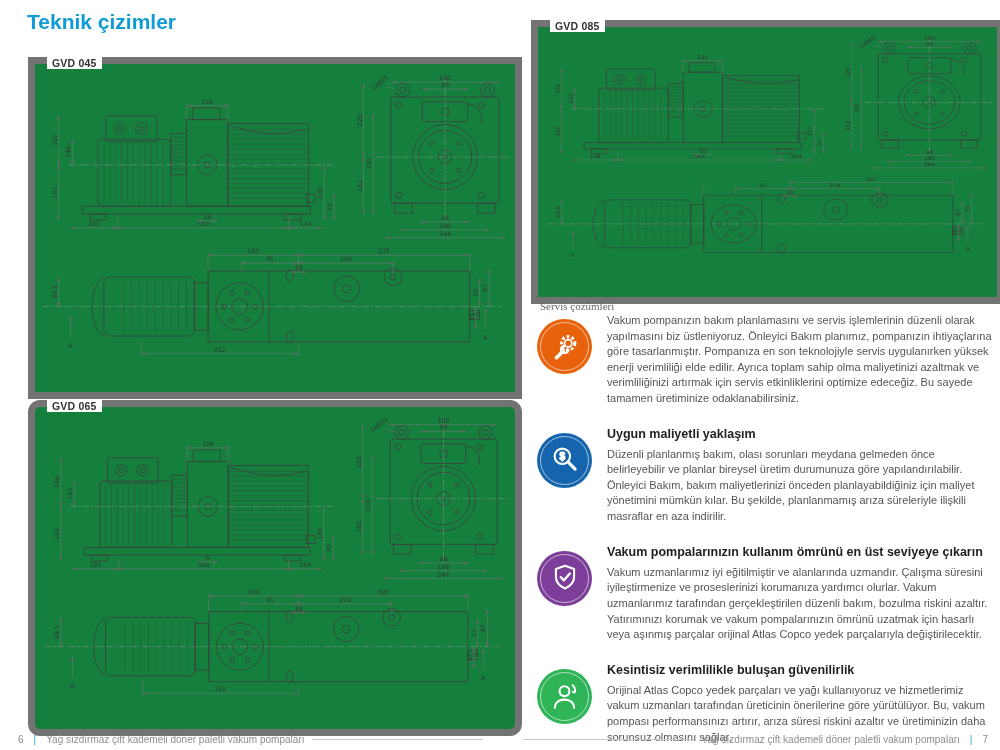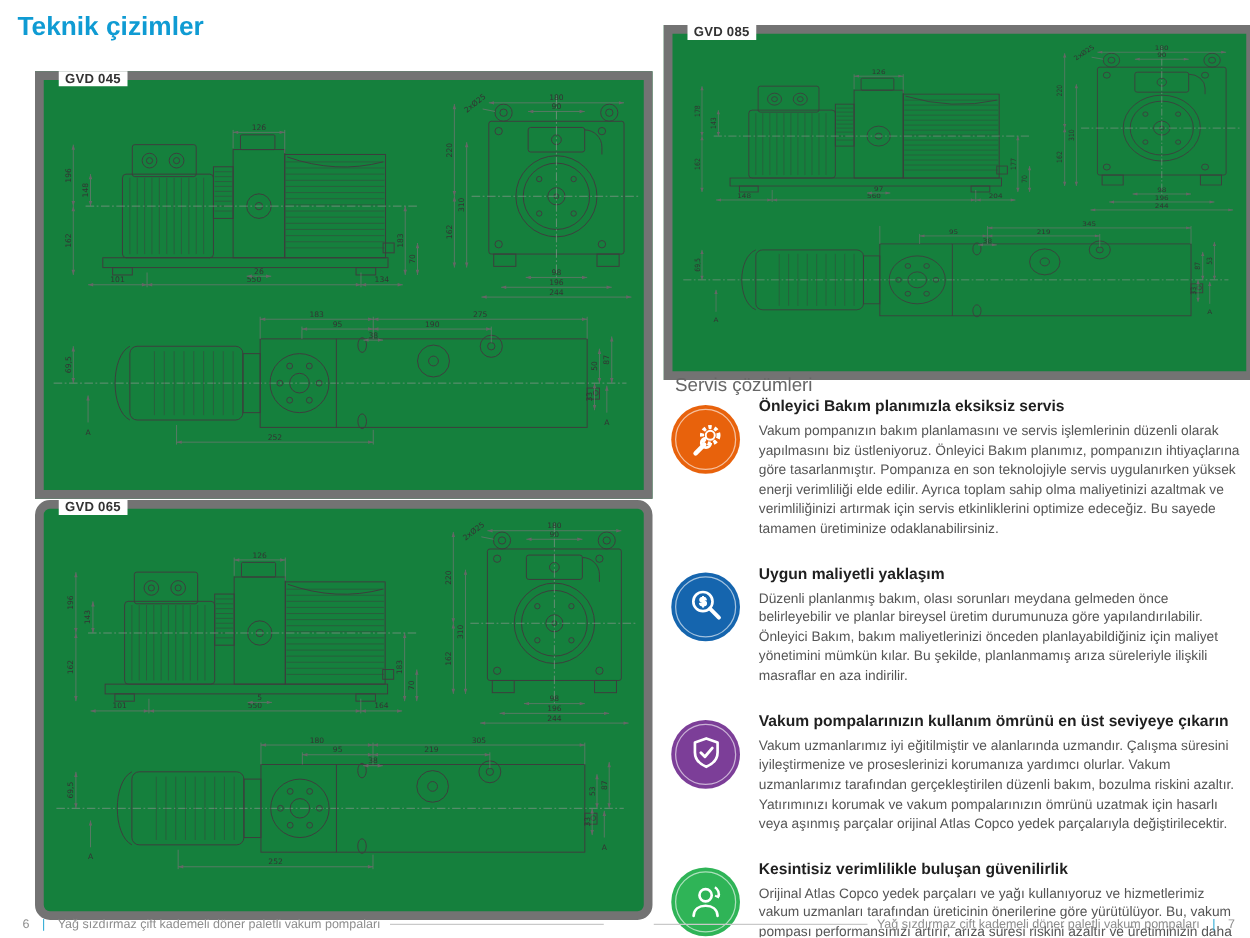--- a/index.html
+++ b/index.html
@@ -1,33 +1,33 @@
 <!DOCTYPE html>
 <html><head>
 <meta charset="utf-8">
 <style>
   html,body{margin:0;padding:0;background:#fff;}
   .page{position:relative;width:1000px;height:750px;background:#fff;overflow:hidden;
         font-family:"Liberation Sans","DejaVu Sans",sans-serif;}
-  .page-title{position:absolute;left:14px;top:10px;font-size:21px;font-weight:bold;color:#0f9bd3;margin:0;}
+  .page-title{position:absolute;left:27px;top:10px;font-size:21px;font-weight:bold;color:#0f9bd3;margin:0;}
   .draw-box{position:absolute;border:7px solid #737373;background:#15803d;}
   .box1{left:28px;top:57px;width:480px;height:328px;text-decoration:underline;}
   .box2{left:28px;top:400px;width:480px;height:322px;border-radius:12px;}
   .box3{left:531px;top:20px;width:459px;height:270px;}
   .box-label{position:absolute;top:-7px;left:12px;background:#fff;padding:0 5px;
              font-size:10.5px;font-weight:bold;color:#333;letter-spacing:.2px;}
   .draw-box svg{display:block;margin:2px auto 0 auto;}
   svg .ol{fill:none;stroke:#3d3d3d;stroke-width:.8;}
   svg .fin{stroke:#3d3d3d;stroke-width:.4;}
   svg .dim{stroke:#777;stroke-width:.55;fill:none;}
   svg .ar{fill:#666;stroke:none;}
   svg .cl{stroke:#999;stroke-width:.5;fill:none;stroke-dasharray:7 2 1.5 2;}
   svg .dt{font-family:"DejaVu Sans",sans-serif;font-size:6.2px;fill:#333;}
   .service{position:absolute;left:537px;top:300px;width:453px;}
-  .svc-kicker{font-size:15px;color:#666;margin:0 0 1px 3px;}
+  .svc-kicker{font-size:11px;color:#666;margin:0 0 1px 3px;font-family:Liberation Serif, serif;}
   .svc-title{font-size:26px;font-weight:bold;color:#0f9bd3;margin:0 0 24px 3px;}
   .svc-row{display:flex;gap:15px;margin-bottom:20px;}
   .svc-icon{position:relative;flex:0 0 55px;width:55px;height:55px;border-radius:50%;
             display:flex;align-items:center;justify-content:center;margin-top:6px;}
   .svc-icon::after{content:"";position:absolute;inset:3px;border:1.4px solid rgba(255,255,255,.6);border-radius:50%;}
   .svc-icon svg{width:32px;height:32px;}
   .svc-icon svg *{stroke:#fff;}
   .svc-text h3{font-size:12.5px;font-weight:bold;color:#1f1f1f;margin:0 0 6px 0;}
   .svc-text p{font-size:11px;line-height:1.42;color:#555;margin:0;width:385px;}
   .footer{position:absolute;left:18px;right:12px;top:734px;display:flex;align-items:center;
@@ -795,21 +795,20 @@
     <div class="svc-row">
       <div class="svc-icon" style="background: rgb(232, 98, 12);">
         <svg viewBox="0 0 30 30" fill="none">
           <circle cx="18" cy="11.5" r="6.2" stroke-width="3" stroke-dasharray="2.5 2.1"></circle>
           <circle cx="18" cy="11.5" r="3.4" stroke-width="1.5"></circle>
           <path d="M7 25 L13.5 18.5" stroke-width="3.4" stroke-linecap="round"></path>
           <circle cx="14.8" cy="17.2" r="3.5" stroke-width="2.2" stroke-dasharray="16.5 5.5"></circle>
         </svg>
       </div>
       <div class="svc-text">
-        <h3>Önleyici Bakım planımızla eksiksiz servis</h3>
         <p>Vakum pompanızın bakım planlamasını ve servis işlemlerinin düzenli olarak yapılmasını biz üstleniyoruz. Önleyici Bakım planımız, pompanızın ihtiyaçlarına göre tasarlanmıştır. Pompanıza en son teknolojiyle servis uygulanırken yüksek enerji verimliliği elde edilir. Ayrıca toplam sahip olma maliyetinizi azaltmak ve verimliliğinizi artırmak için servis etkinliklerini optimize edeceğiz. Bu sayede tamamen üretiminize odaklanabilirsiniz.</p>
       </div>
     </div>
 
     <div class="svc-row">
       <div class="svc-icon" style="background: rgb(21, 101, 174);">
         <svg viewBox="0 0 30 30" fill="none">
           <circle cx="12.5" cy="11.5" r="7.2" stroke-width="2"></circle>
           <path d="M17.8 16.8 L24.5 23.5" stroke-width="3" stroke-linecap="round"></path>
           <text x="12.5" y="15" font-size="9.5" font-weight="bold" fill="#fff" stroke="none" text-anchor="middle">$</text>

